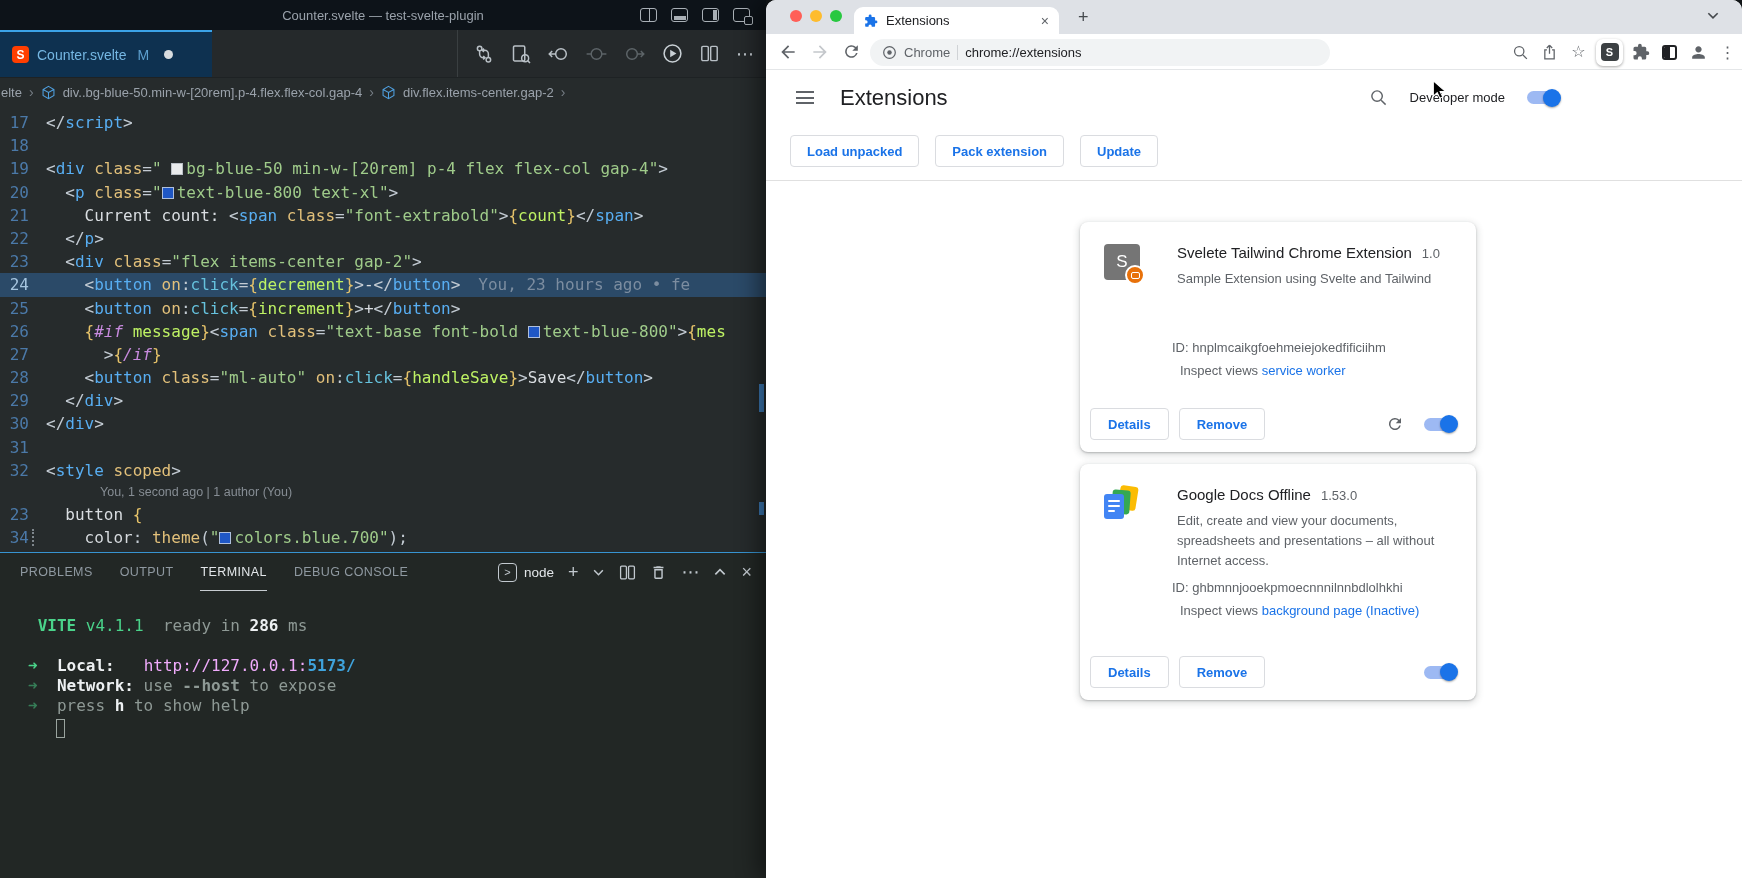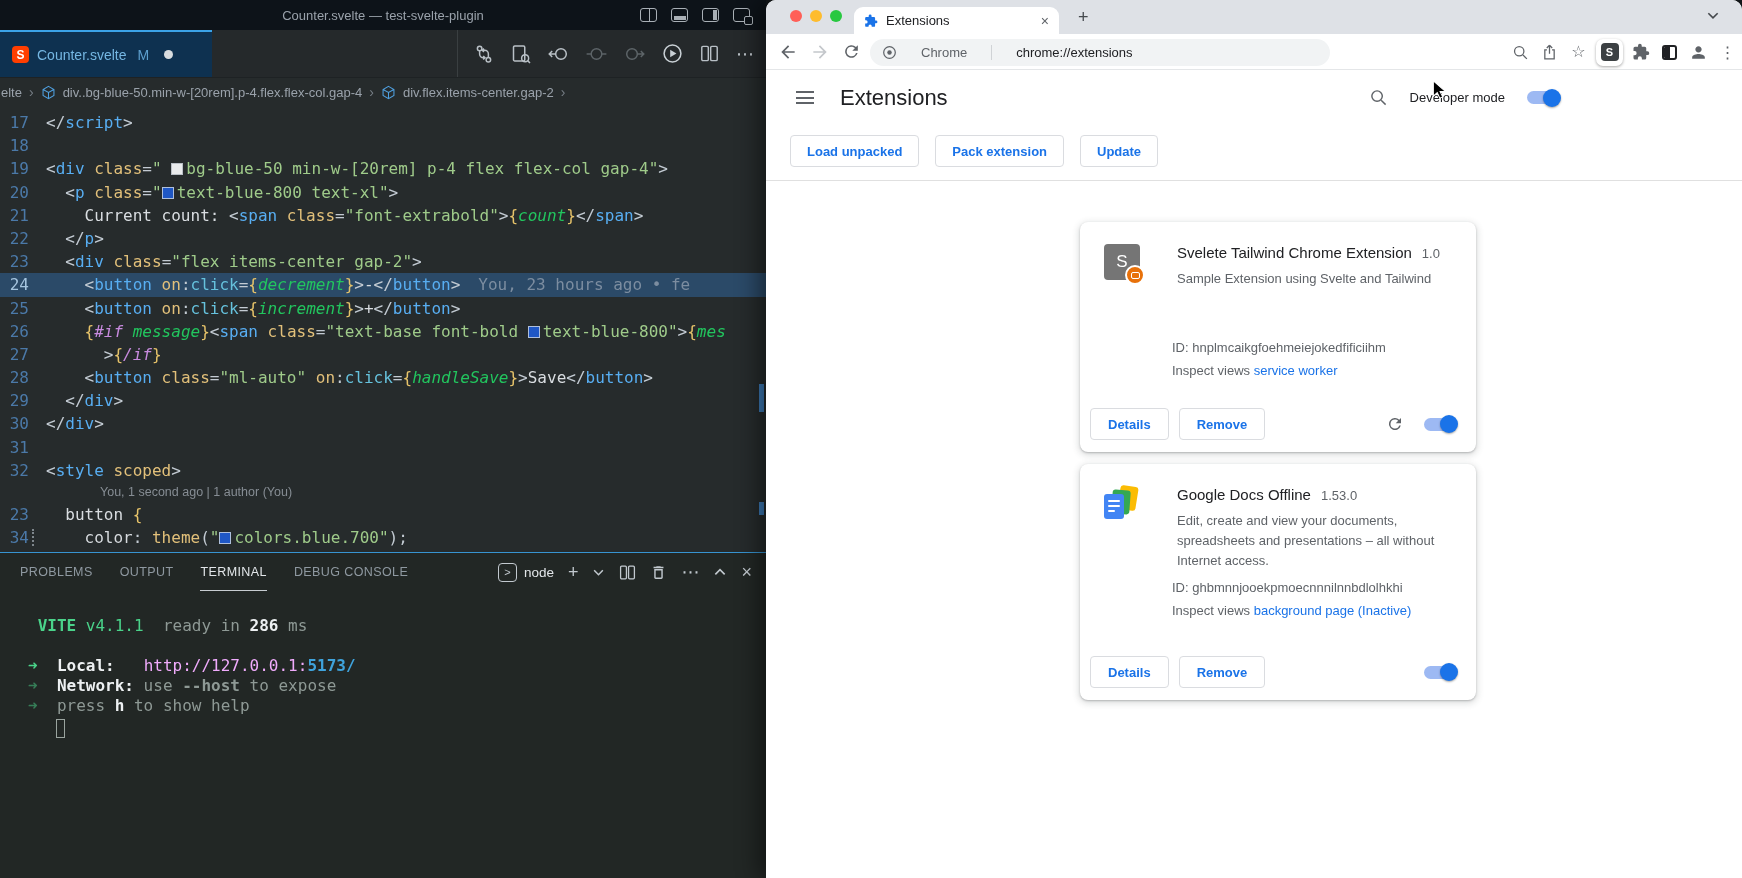--- a/index.html
+++ b/index.html
@@ -25,21 +25,21 @@
 .vs-breadcrumb{height:28px;display:flex;align-items:center;gap:7px;font-size:13px;color:#9aa2ab;padding-left:1px;background:#262b2c;white-space:nowrap;overflow:hidden}
 .bc-sep{color:#767e86;font-size:14px}
 .vs-editor{position:relative;height:445px;font-family:"DejaVu Sans Mono",monospace;font-size:16px;background:#262b2c;padding-top:5px;overflow:hidden}
 .cl{display:flex;height:23.2px;line-height:23.2px;white-space:pre;position:relative}
 .cl.sel{background:#2b4a68}
 .cl.sel .ln{color:#a5c4de}
 .ln{width:46px;min-width:46px;text-align:right;padding-right:17px;color:#4b79a8;position:relative}
 .ln.has-squig::after{content:"";position:absolute;right:8px;top:3px;bottom:3px;width:4px;border-left:2px dotted #7e868c}
 .ct{white-space:pre}
 .c-pn{color:#c3cbd3}.c-tag{color:#58aef2}.c-at{color:#e2c07a;}
-.c-str{color:#9fcb8a}.c-var{color:#22c55e;font-style:italic}.c-br{color:#e6c36a}
+.c-str{color:#9fcb8a}.c-var{color:#bef264;}.c-br{color:#e6c36a}
 .c-kw{color:#c88bdf;font-style:italic}.c-txt{color:#d9dde1}.c-cy{color:#66c2dd}
 .c-fn{color:#e2c07a}.c-prop{color:#d6dade}
 .swatch{display:inline-block;width:12px;height:12px;vertical-align:-1px;margin-right:3px;border:1px solid #b9bfc6}
 .sw-w{background:#e9ebec}.sw-b{background:#1f57c5;border-color:#aebfdc}
 .blame{color:#7c8da0;margin-left:18px}
 .blame-row{height:21px;line-height:21px;font-family:"Liberation Sans",sans-serif;font-size:12.5px;color:#868d94;padding-left:100px}
 .ruler{position:absolute;right:2px;width:5px;background:#3d7ab5}
 .vs-panel{position:absolute;left:0;right:0;top:552px;bottom:0;background:#222725;border-top:1px solid #3794d1}
 .panel-head{height:38px;display:flex;align-items:center;padding:0 14px 0 20px;gap:27px}
 .ptab{font-size:12.5px;letter-spacing:.4px;color:#8f99a1;height:100%;display:flex;align-items:center;border-bottom:1px solid transparent}
@@ -59,21 +59,21 @@
 
 #chrome{position:absolute;left:766px;top:0;width:976px;height:878px;background:#fff;border-radius:10px 10px 0 0;box-shadow:-8px 0 22px rgba(0,0,0,.45)}
 .c-tabstrip{height:34px;background:#dee1e6;border-radius:10px 10px 0 0;position:relative}
 .tl-dot{position:absolute;top:10px;width:12px;height:12px;border-radius:50%}
 .c-tab{position:absolute;left:88px;top:7px;width:205px;height:27px;background:#fff;border-radius:9px 9px 0 0;display:flex;align-items:center;gap:8px;padding:0 10px;font-size:13px;color:#202124}
 .c-tab-close{margin-left:auto;color:#5f6368;font-size:14px;line-height:14px}
 .newtab{position:absolute;left:312px;top:8px;font-size:18px;color:#45494d;line-height:18px}
 .tabsearch{position:absolute;right:22px;top:8px}
 .c-toolbar{height:36px;background:#fff;display:flex;align-items:center;position:relative;border-bottom:1px solid #e4e6e8}
 .nav-ic{margin-left:12px}
-.omnibox{position:absolute;left:104px;top:5px;width:460px;height:27px;background:#f1f3f4;border-radius:14px;display:flex;align-items:center;gap:24px;padding:0 12px;font-size:13px}
+.omnibox{position:absolute;left:104px;top:5px;width:460px;height:27px;background:#f1f3f4;border-radius:14px;display:flex;align-items:center;gap:7px;padding:0 12px;font-size:13px}
 .omni-site{color:#5f6368}
 .omni-div{width:1px;height:15px;background:#d0d3d6}
 .omni-url{color:#202124}
 .tb-right{position:absolute;right:0;top:0;height:36px;display:flex;align-items:center}
 .tb-ic{width:29px;display:flex;justify-content:center}
 .star-ic{font-size:16px;color:#5f6368;line-height:16px}
 .ext-chip{width:27px;height:27px;background:#fff;border-radius:7px;box-shadow:0 1px 3px rgba(0,0,0,.35);display:flex;align-items:center;justify-content:center;margin:0 3px}
 .ext-chip-in{width:18px;height:18px;background:#3c4043;border-radius:4px;color:#fff;font-size:11px;font-weight:bold;display:flex;align-items:center;justify-content:center}
 .half-ico{width:15px;height:15px;border:2px solid #202124;border-radius:3px;position:relative;overflow:hidden}
 .half-ico::after{content:"";position:absolute;left:0;top:0;bottom:0;width:50%;background:#202124}
@@ -104,21 +104,21 @@
 .gd-y{left:15px;top:0;width:18px;height:24px;background:#fbbc04;transform:rotate(9deg)}
 .gd-g{left:8px;top:4px;width:18px;height:24px;background:#34a853;transform:rotate(4deg)}
 .gd-b{left:0;top:8px;width:20px;height:25px;background:#4285f4}
 .gd-b i{position:absolute;left:4px;right:4px;height:2px;background:#fff;border-radius:1px}
 .card-text{margin-left:35px;flex:1}
 .card-title-row{display:flex;align-items:baseline;gap:10px}
 .card-title{font-size:15px;color:#202124}
 .card-ver{font-size:13px;color:#5f6368}
 .card-desc{margin-top:8px;font-size:13px;color:#5f6368;line-height:20px;max-width:276px}
 .card-id{font-size:13px;color:#5f6368;position:absolute;left:92px}
-.card-inspect{font-size:13px;color:#5f6368;position:absolute;left:92px}
+.card-inspect{font-size:13px;color:#5f6368;position:absolute;left:100px}
 .card1 .card-id{top:118px}.card1 .card-inspect{top:141px}
 .card2 .card-id{top:116px}.card2 .card-inspect{top:139px}
 .link{color:#1a73e8}
 .card-foot{position:absolute;left:0;right:0;bottom:12px;display:flex;align-items:center;padding:0 20px 0 10px;gap:10px}
 .cf-btn{height:32px;padding:0 17px;background:#fff;border:1px solid #dadce0;border-radius:4px;color:#1a73e8;font-size:13px;font-weight:bold;display:flex;align-items:center}
 .cf-right{margin-left:auto;display:flex;align-items:center;gap:20px}
 </style>
 </head>
 <body>
 

